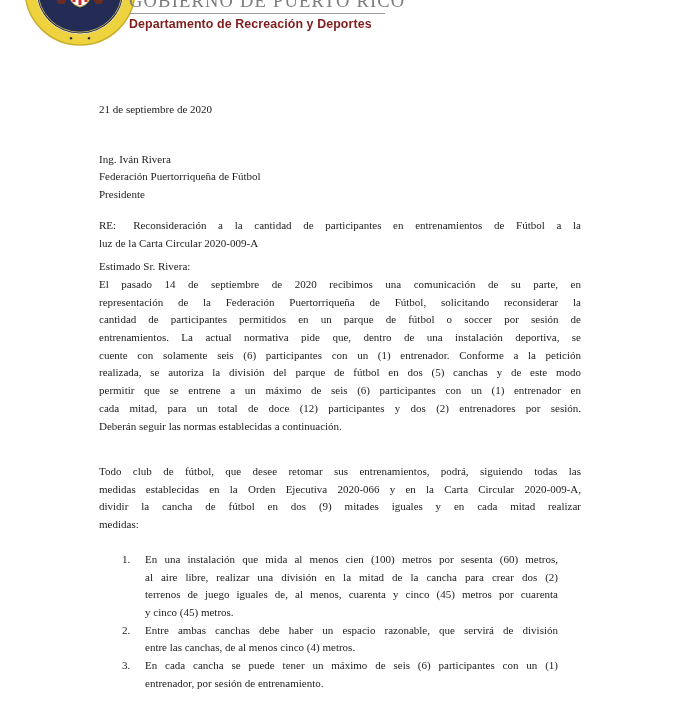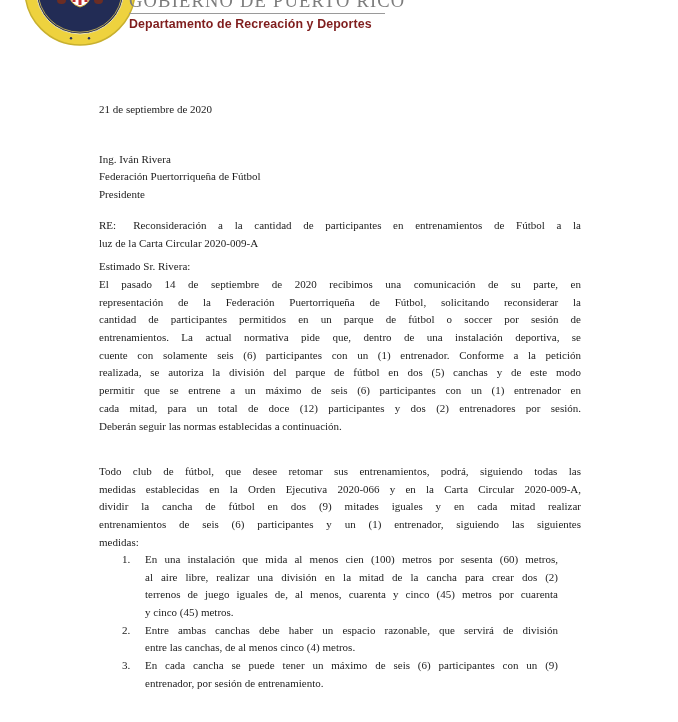--- a/index.html
+++ b/index.html
@@ -123,21 +123,20 @@
       <div class="tline">realizada, se autoriza la división del parque de fútbol en dos (5) canchas y de este modo</div>
       <div class="tline">permitir que se entrene a un máximo de seis (6) participantes con un (1) entrenador en</div>
       <div class="tline">cada mitad, para un total de doce (12) participantes y dos (2) entrenadores por sesión.</div>
       <div class="tline last">Deberán seguir las normas establecidas a continuación.</div>
     </div>
 
   <div class="block" id="para2-block">
       <div class="tline">Todo club de fútbol, que desee retomar sus entrenamientos, podrá, siguiendo todas las</div>
       <div class="tline">medidas establecidas en la Orden Ejecutiva 2020-066 y en la Carta Circular 2020-009-A,</div>
       <div class="tline">dividir la cancha de fútbol en dos (9) mitades iguales y en cada mitad realizar</div>
-      <div class="tline">entrenamientos de seis (6) participantes y un (1) entrenador, siguiendo las siguientes</div>
       <div class="tline last">medidas:</div>
     </div>
 
   <div class="block" id="list-block">
     <div class="list-item">
       <div class="list-num">1.</div>
       <div class="list-lines">
           <div class="tline">En una instalación que mida al menos cien (100) metros por sesenta (60) metros,</div>
           <div class="tline">al aire libre, realizar una división en la mitad de la cancha para crear dos (2)</div>
           <div class="tline">terrenos de juego iguales de, al menos, cuarenta y cinco (45) metros por cuarenta</div>
@@ -147,19 +146,19 @@
     <div class="list-item">
       <div class="list-num">2.</div>
       <div class="list-lines">
           <div class="tline">Entre ambas canchas debe haber un espacio razonable, que servirá de división</div>
           <div class="tline last">entre las canchas, de al menos cinco (4) metros.</div>
         </div>
     </div>
     <div class="list-item">
       <div class="list-num">3.</div>
       <div class="list-lines">
-          <div class="tline">En cada cancha se puede tener un máximo de seis (6) participantes con un (9)</div>
+          <div class="tline">En cada cancha se puede tener un máximo de seis (6) participantes con un (1)</div>
           <div class="tline last">entrenador, por sesión de entrenamiento.</div>
         </div>
     </div>
   </div>
 
 </div>
 
 </body></html>

